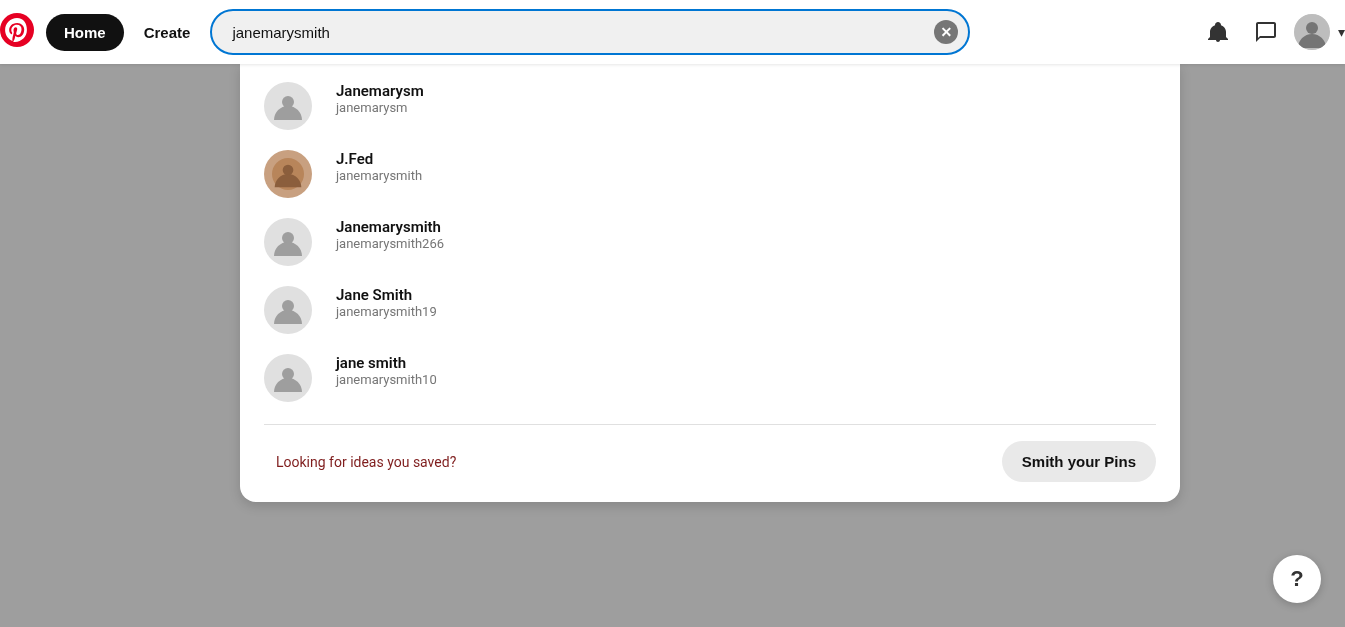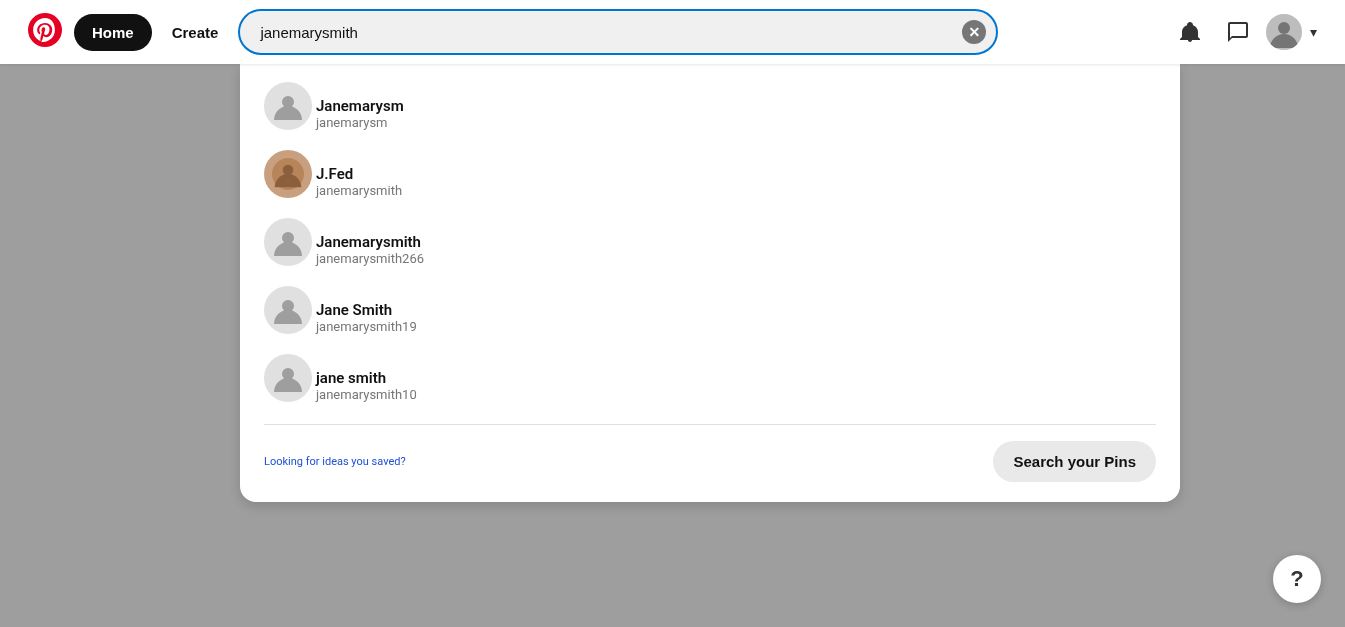--- a/index.html
+++ b/index.html
@@ -13,21 +13,21 @@
     }
 
     
     .header {
       position: absolute;
       top: 0; left: 0; right: 0;
       height: 64px;
       background: #fff;
       display: flex;
       align-items: center;
-      padding: 0 28px;
+      padding: 0 0;
       gap: 12px;
       z-index: 100;
       box-shadow: 0 1px 3px rgba(0,0,0,0.1);
     }
 
     .pinterest-logo {
       width: 34px;
       height: 34px;
       flex-shrink: 0;
     }
@@ -139,24 +139,24 @@
       width: 940px;
       background: #fff;
       border-radius: 0 0 16px 16px;
       box-shadow: 0 4px 12px rgba(0,0,0,0.15);
       z-index: 99;
       padding: 8px 0 0 0;
     }
 
     .result-item {
       display: flex;
-      align-items: flex-end;
+      align-items: flex-start;
       padding: 10px 24px;
       cursor: pointer;
-      gap: 4px;
+      gap: 24px;
     }
 
     .result-avatar {
       width: 48px;
       height: 48px;
       border-radius: 50%;
       background: #e0e0e0;
       flex-shrink: 0;
       overflow: hidden;
       display: flex;
@@ -193,22 +193,23 @@
     }
 
     .bottom-row {
       display: flex;
       align-items: center;
       justify-content: space-between;
       padding: 16px 24px 20px;
     }
 
     .looking-text {
-      font-size: 11px;
-      color: #1d4ed8;
+      font-size: 14px;
+      color: #7f1d1d;
+      margin-left: 12px;
     }
 
     .search-pins-btn {
       background: #e9e9e9;
       border: none;
       border-radius: 24px;
       padding: 12px 20px;
       font-size: 15px;
       font-weight: 600;
       cursor: pointer;
@@ -344,19 +345,19 @@
     <div class="result-text">
       <span class="result-name">jane smith</span>
       <span class="result-username">janemarysmith10</span>
     </div>
   </div>
 
   <div class="divider"></div>
 
   <div class="bottom-row">
     <span class="looking-text">Looking for ideas you saved?</span>
-    <button class="search-pins-btn">Search your Pins</button>
+    <button class="search-pins-btn">Smith your Pins</button>
   </div>
 </div>
 
 <button class="help-btn">
   <span>?</span>
 </button>
 
 </body></html>

